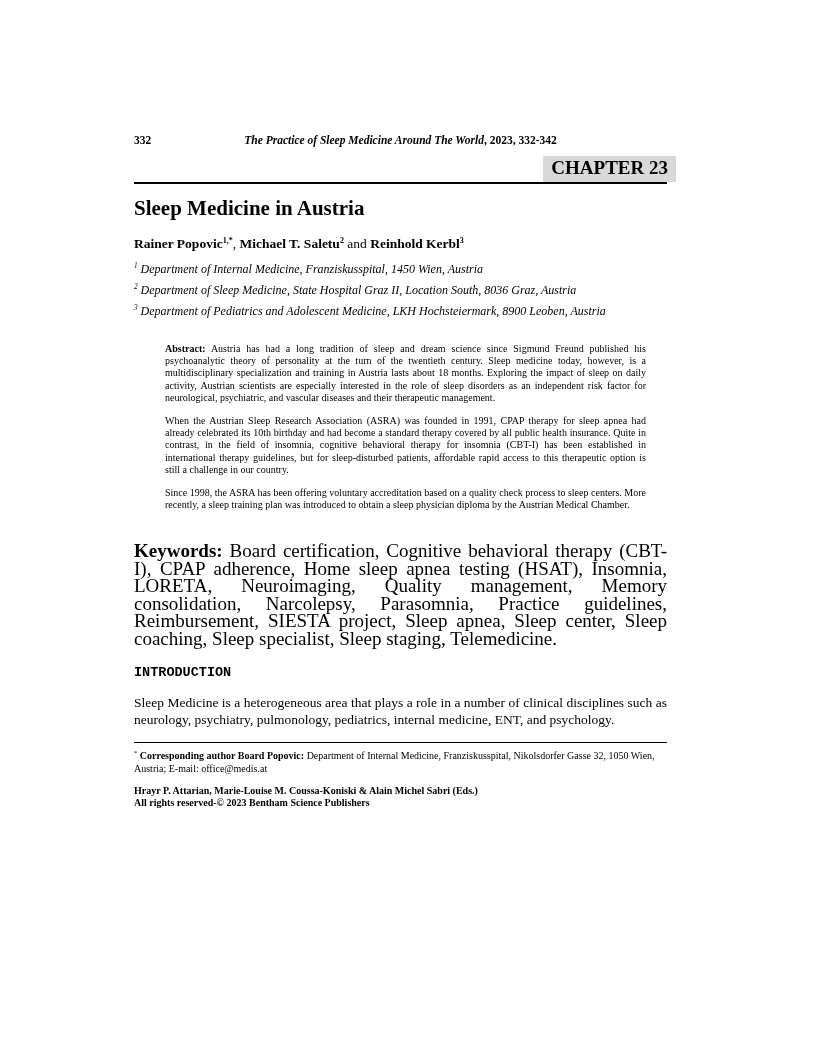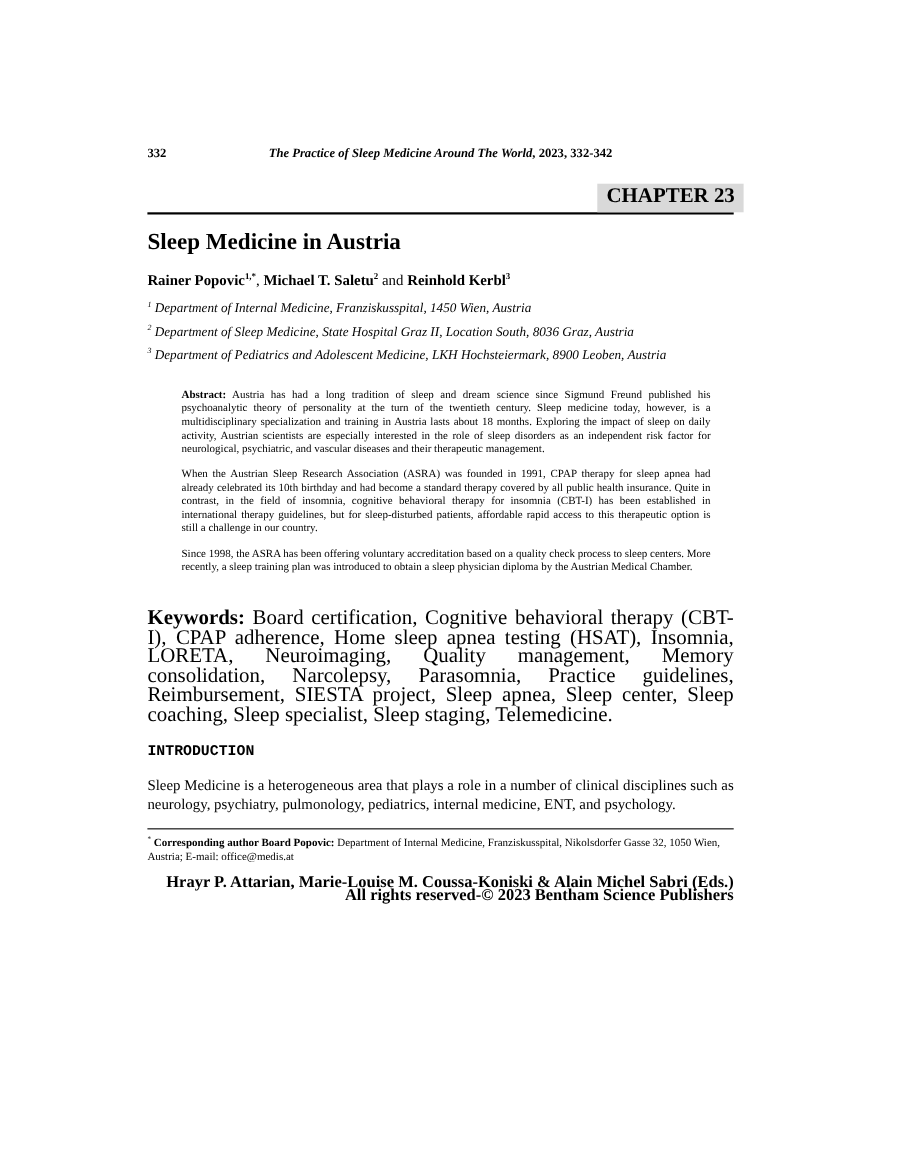--- a/index.html
+++ b/index.html
@@ -35,21 +35,20 @@
     justify-content: flex-end;
     align-items: flex-end;
   }
   .chapter-badge {
     font-weight: bold;
     font-size: 19px;
     line-height: 1.1;
     background: #d9d9d9;
     padding: 2px 8px 3px 8px;
     margin-right: -9px;
-    margin-top: 11px;
   }
   
   .title {
     margin-top: 12px;
     font-size: 21px;
     font-weight: bold;
     line-height: 1.15;
   }
   .authors {
     margin-top: 15px;
@@ -102,23 +101,23 @@
     border-top: 1.5px solid #000;
     padding-top: 6px;
     font-size: 10px;
     line-height: 13px;
   }
   .footnote sup { font-size: 0.65em; line-height: 0; }
   .footnote strong { font-weight: bold; }
   
   .imprint {
     margin-top: 10px;
-    text-align: right;
+    text-align: left;
     font-weight: bold;
-    font-size: 15px;
+    font-size: 10px;
     line-height: 12.5px;
     font-family: Liberation Serif, serif;
   }
 </style>
 </head>
 <body>
 
 <div class="content">
 
   <header class="running-header">

